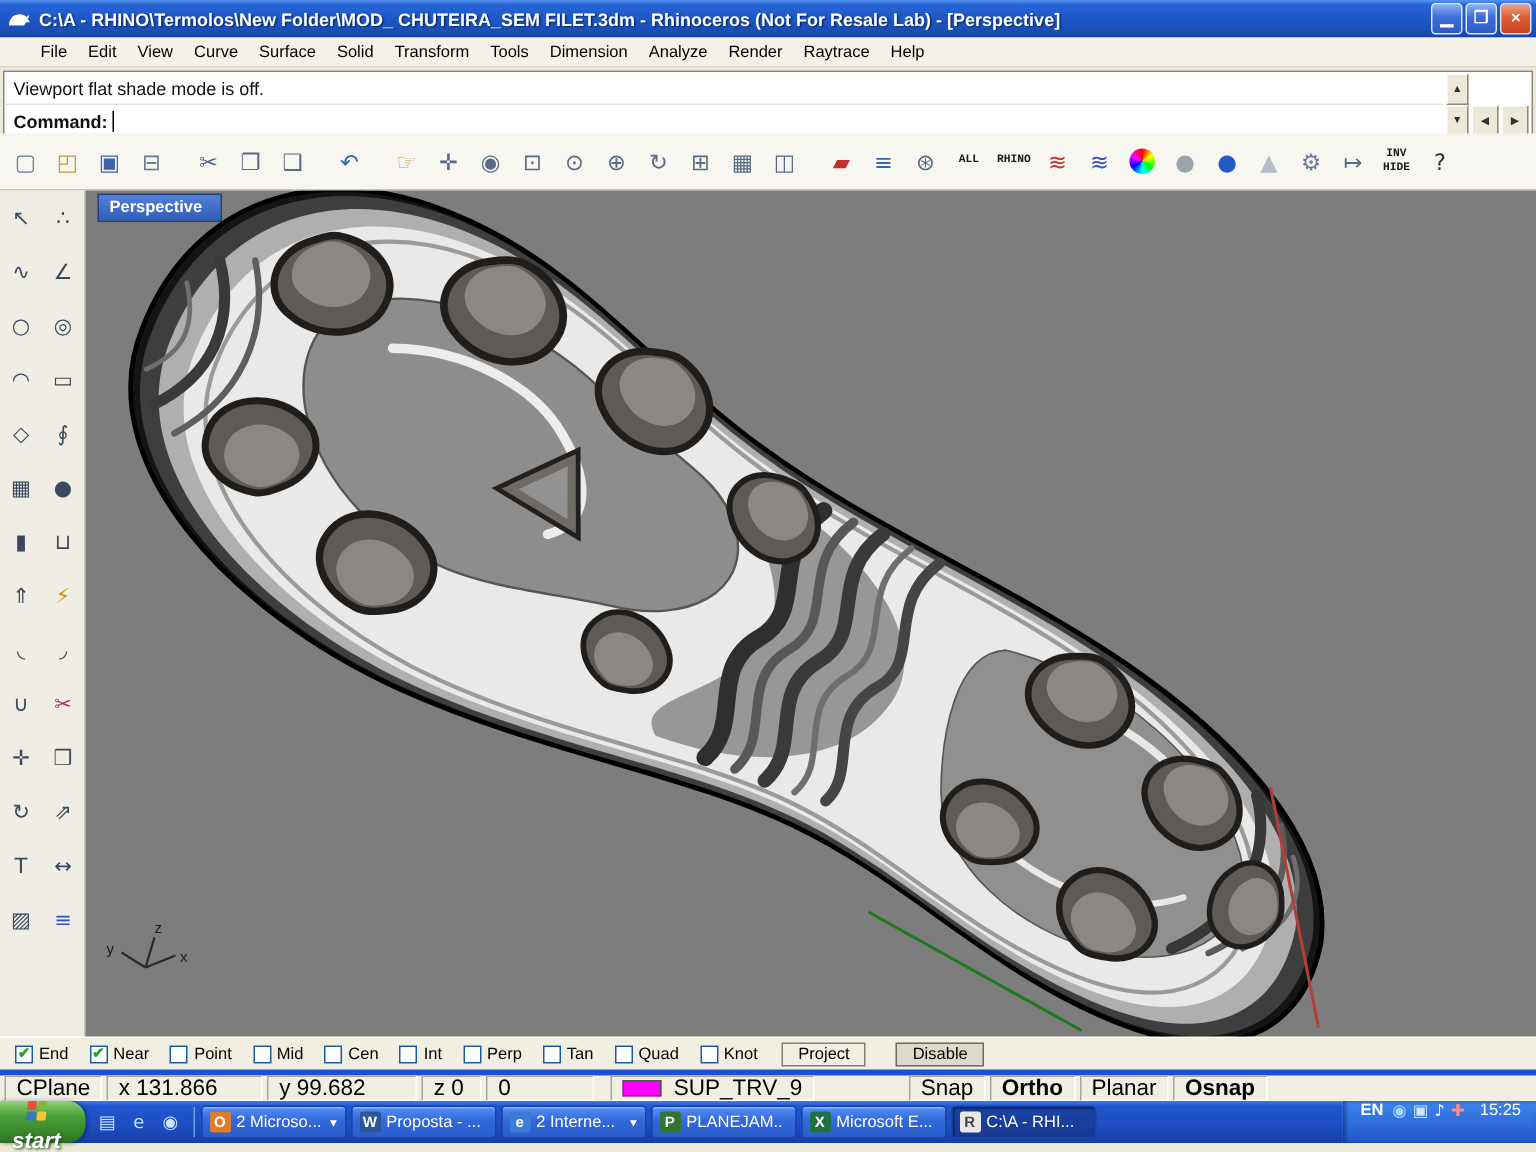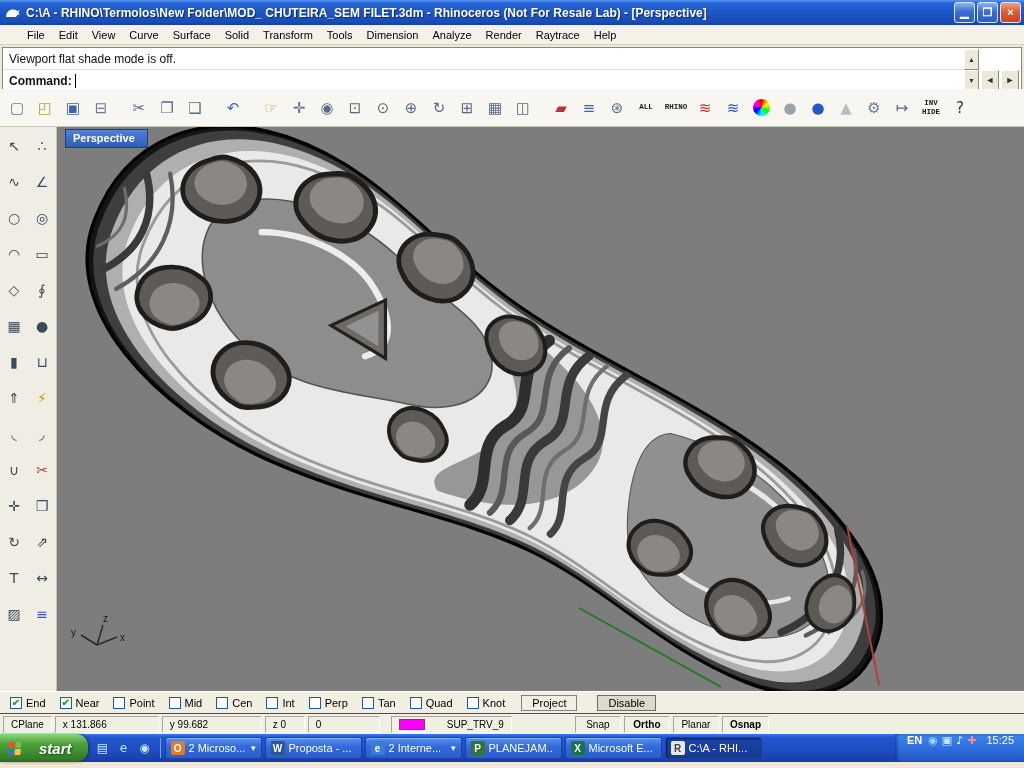--- a/index.html
+++ b/index.html
@@ -69,43 +69,43 @@
     display:flex; align-items:center; padding-left:10px; font-size:11px; color:#000; }
   .osnap-items { display:flex; align-items:center; gap:14px; }
   .osnap-item { display:inline-flex; align-items:center; gap:4px; }
   .cb { width:12px; height:12px; background:#fff; border:1px solid #1C5AA0; display:inline-flex;
     align-items:center; justify-content:center; font-size:10px; line-height:1; color:#2BA02B; font-weight:bold; }
   .osnap-btns { display:flex; margin-left:16px; gap:20px; }
   .osnap-btn { font-size:11px; padding:1px 10px; background:#F1EFE2; border:1px solid #808080; cursor:default; }
   .osnap-btn.pressed { background:#DDD9CB; border-color:#6B6B6B; }
 
   
-  .statusbar { height:21px; background:#F1EFE2; border-top:1px solid #1d4ed8;
-    display:flex; align-items:center; gap:3px; padding:0 3px; font-size:10px; color:#000; }
+  .statusbar { height:21px; background:#F1EFE2; border-top:4px solid #1d4ed8;
+    display:flex; align-items:center; gap:3px; padding:0 3px; font-size:15px; color:#000; }
   .seg { display:inline-flex; align-items:center; height:17px; padding:0 7px;
     border:1px solid; border-color:#A8A696 #FFFFFF #FFFFFF #A8A696; background:#F1EFE2; white-space:nowrap; }
   .coords { display:flex; gap:3px; }
   .seg.cplane { min-width:48px; }
   .coords .seg:nth-child(1){ min-width:104px; }
   .coords .seg:nth-child(2){ min-width:100px; }
   .coords .seg:nth-child(3){ min-width:40px; }
   .coords .seg:nth-child(4){ min-width:72px; }
-  .layerseg { gap:22px; min-width:120px; margin-left:8px; }
+  .layerseg { gap:8px; min-width:120px; margin-left:8px; }
   .swatch { display:inline-block; width:26px; height:11px; border:1px solid #555; }
   .toggles { display:flex; gap:3px; margin-left:60px; }
   .toggle { min-width:46px; justify-content:center; cursor:default; }
   .toggle.active { font-weight:bold; }
 
   
   .taskbar { height:28px; background:linear-gradient(180deg,#3E7CF0 0%,#2255CE 12%,#1E4DC0 60%,#153EA4 100%);
     display:flex; align-items:center; }
-  .startbtn { height:28px; display:flex; align-items:center; gap:18px; padding:0 16px 0 8px;
+  .startbtn { height:28px; display:flex; align-items:center; gap:5px; padding:0 16px 0 8px;
     border-radius:0 12px 12px 0;
     background:linear-gradient(180deg,#8FD47A 0%,#4AA13A 35%,#37842B 80%,#2C6E23 100%);
-    box-shadow:1px 0 3px rgba(0,0,0,.45); cursor:default; }
+    box-shadow:1px 0 3px rgba(0,0,0,.45); cursor:default;flex-direction:column; }
   .startbtn .label { color:#fff; font-size:15px; font-weight:bold; font-style:italic;
     text-shadow:1px 1px 2px #1B4D14; }
   .winflag { display:inline-grid; grid-template-columns:6px 6px; gap:1px; transform:skewX(-6deg); }
   .winflag i { width:6px; height:6px; border-radius:1px; display:block; }
   .winflag i:nth-child(1){ background:#E8503C; } .winflag i:nth-child(2){ background:#7FBA3D; }
   .winflag i:nth-child(3){ background:#3B77BC; } .winflag i:nth-child(4){ background:#FFC33C; }
   .quicklaunch { display:flex; align-items:center; gap:3px; padding:0 6px;
     border-right:1px solid #6FA0F0; margin-right:4px; }
   .ql { width:18px; height:20px; background:transparent; border:0; font-size:12px; cursor:default;
     font-family:"DejaVu Sans",sans-serif; }

